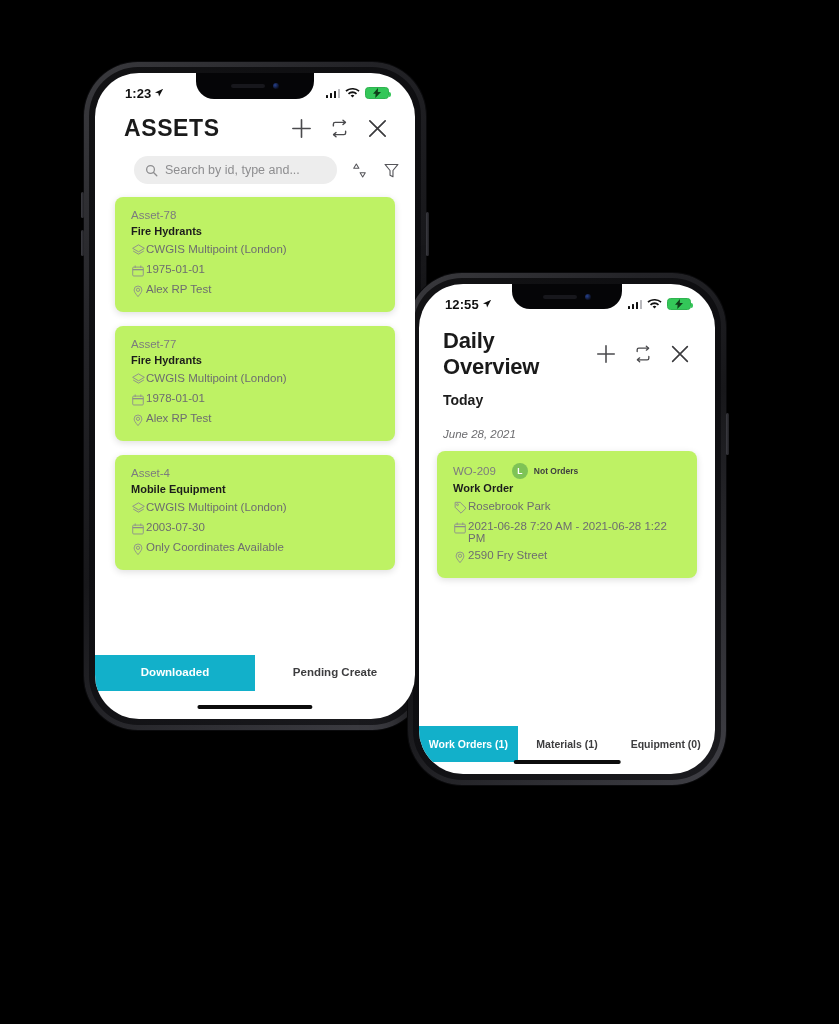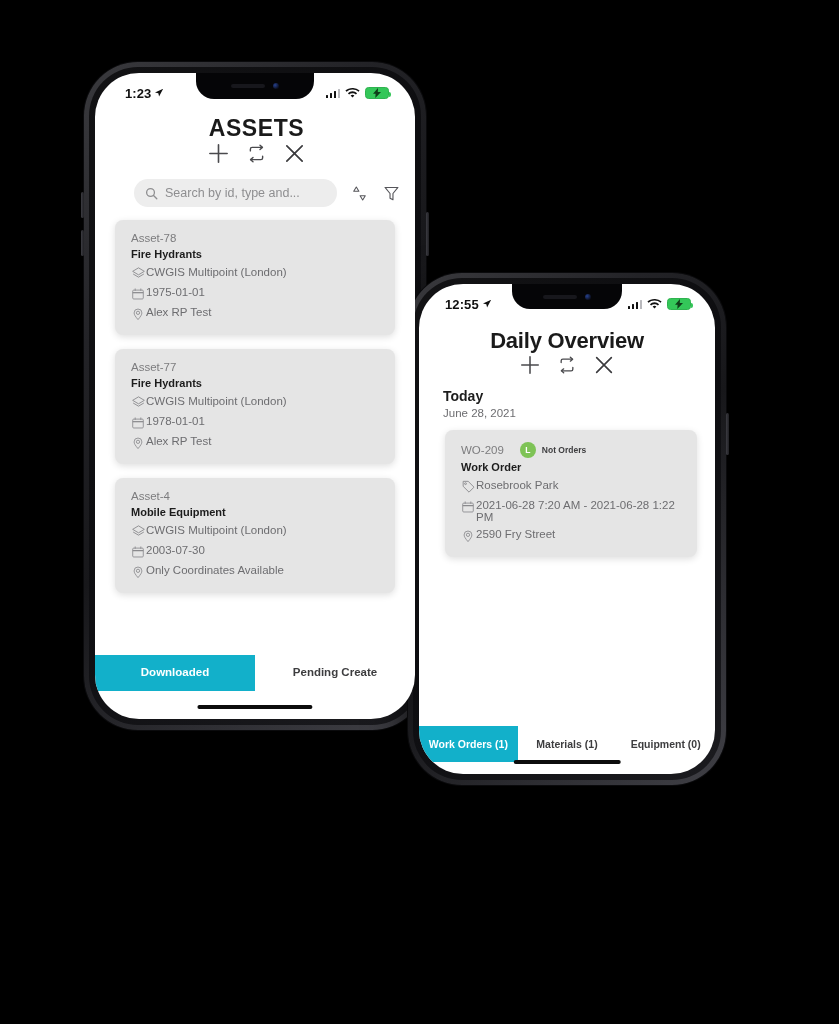--- a/index.html
+++ b/index.html
@@ -73,21 +73,21 @@
     width: 24px; height: 12px; border-radius: 3.5px; background: #34c759;
     position: relative; display: flex; align-items: center; justify-content: center;
     border: 1px solid #2fb34f;
   }
   .battery::after{
     content:""; position:absolute; right:-3.2px; top:3.5px; width:2px; height:5px;
     background:#34c759; border-radius:0 2px 2px 0;
   }
 
   
-  .app-head { display:flex; align-items:center; justify-content:space-between;flex-direction:column; }
+  .app-head { display:flex; align-items:center; justify-content:space-between; }
   #phone1 .app-head { padding: 8px 26px 0 29px; }
   #phone2 .app-head { padding: 10px 24px 0 24px; }
   .app-title { font-weight: 700; color: #1a1a1a; }
   #phone1 .app-title { font-size: 23px; letter-spacing: .6px; }
   #phone2 .app-title { font-size: 22px; letter-spacing: -.2px; }
   .head-icons { display:flex; align-items:center; gap: 16px; }
   .ic { cursor: pointer; display:flex; align-items:center; justify-content:center; }
 
   
   .search-row { display:flex; align-items:center; gap:13px; padding: 14px 26px 0 39px; }
@@ -97,21 +97,21 @@
   }
   .search-box input {
     border:none; background:transparent; outline:none; flex:1;
     font-family:"Liberation Sans",sans-serif; font-size:12.5px; color:#888;
   }
   .search-box input::placeholder{ color:#8e8e90; }
 
   
   .list { padding: 13px 20px 0 20px; }
   .card {
-    background:#e5e5e5; border-radius:8px; padding: 12px 16px 14px 16px;
+    background:#bef264; border-radius:8px; padding: 12px 16px 14px 16px;
     box-shadow: 0 2px 7px rgba(0,0,0,0.13); margin-bottom: 14px;
   }
   .card-id { font-size: 11.5px; color: #7c7c7e; margin-bottom: 4px; }
   .card-title { font-size: 11px; font-weight: 700; color:#1c1c1c; margin-bottom: 6px; }
   .card-line { display:flex; align-items:flex-start; gap:0; margin-bottom: 5px;
                font-size: 11.5px; color:#6d6d70; }
   .card-line:last-child { margin-bottom: 0; }
   .card-line .gi { flex: 0 0 15px; height: 15px; display:flex; align-items:center; }
 
   
@@ -119,21 +119,21 @@
   .badge { display:flex; align-items:center; gap:6px; }
   .badge-dot {
     width:16px;height:16px;border-radius:50%;display:flex;align-items:center;
     justify-content:center;color:#fff;font-size:8.5px;font-weight:700;
   }
   .badge-text{ font-size:8.5px; font-weight:700; color:#3e3e40; }
 
   
   .sec { padding: 12px 28px 0 24px; }
   .sec-title { font-size:14px; font-weight:700; color:#1c1c1c; }
-  .sec-sub { font-size:11.5px; color:#6d6d70; margin-top:3px; }
+  .sec-sub { font-size:11.5px; color:#6d6d70; margin-top:20px;font-style:italic; }
 
   
   .tabs { position:absolute; left:0; right:0; display:flex; }
   #phone1 .tabs { bottom: 28px; }
   #phone2 .tabs { bottom: 12px; }
   .tab {
     flex:1; display:flex; align-items:center; justify-content:center; text-align:center;
     cursor:pointer; color:#3d3d3f; font-weight:700; line-height:1.15;
   }
   #phone1 .tab { height: 36px; font-size: 11.5px; margin-top: 28px; }
@@ -413,21 +413,21 @@
               </svg>
           </span>
         </div>
       </div>
 
       <div class="sec">
         <div class="sec-title">Today</div>
         <div class="sec-sub">June 28, 2021</div>
       </div>
 
-      <div class="list" style="padding:11px 18px 0 18px;margin-left:8px;">
+      <div class="list" style="padding:11px 18px 0 18px;">
         <div class="card">
           <div class="card-head2">
             <span class="card-id" style="margin-bottom:0">WO-209</span>
             <span class="badge">
               <span class="badge-dot" style="background:#7ec356">L</span>
               <span class="badge-text">Not Orders</span>
             </span>
           </div>
           <div class="card-title">Work Order</div>
           <div class="card-line">

